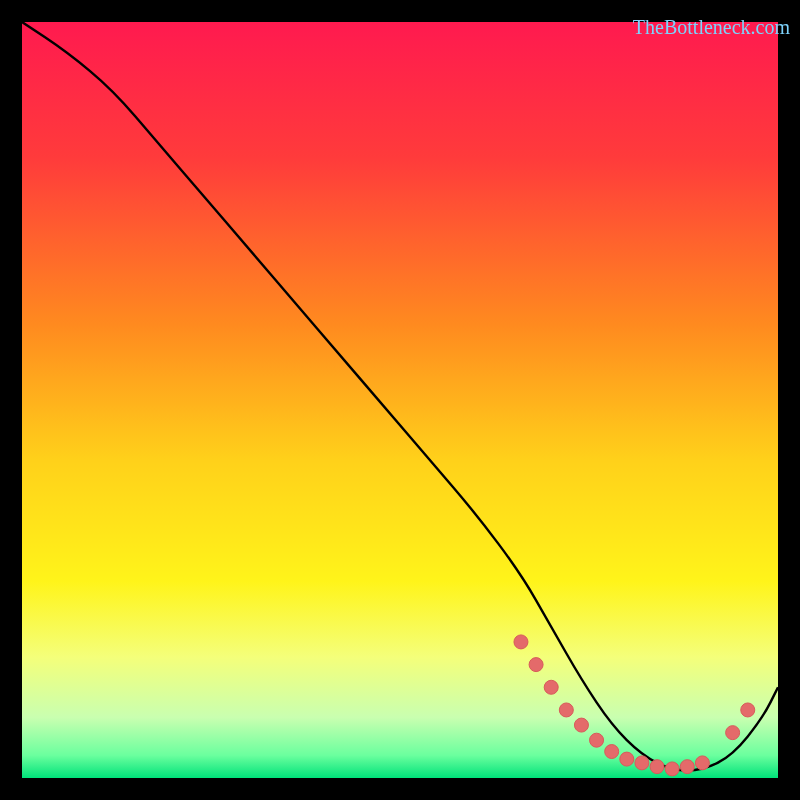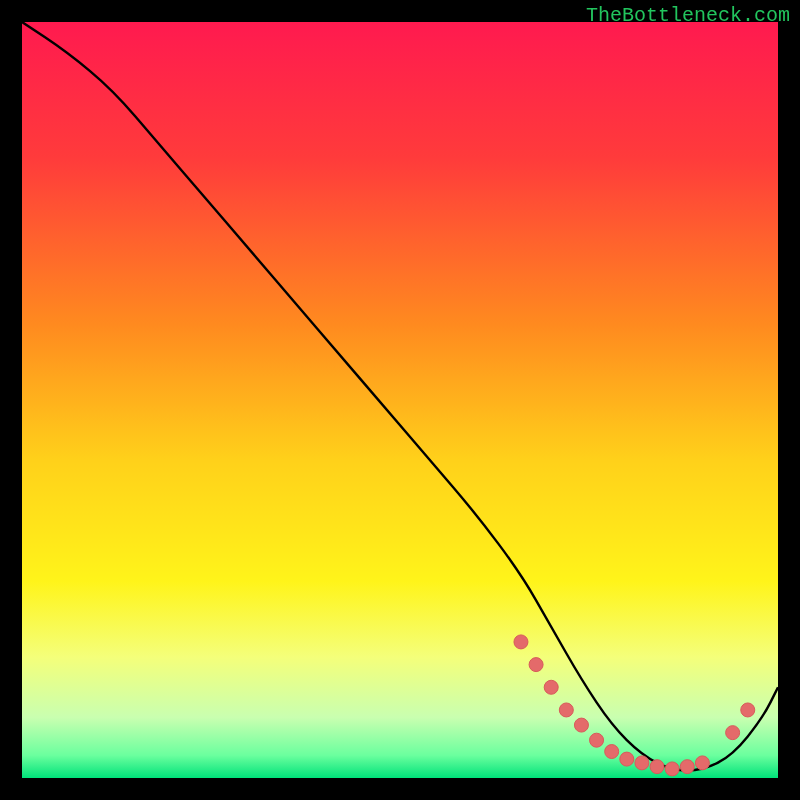--- a/index.html
+++ b/index.html
@@ -10,25 +10,25 @@
     background: #000000;
     overflow: hidden;
   }
   .container {
     position: relative;
     width: 800px;
     height: 800px;
   }
   .watermark {
     position: absolute;
-    top: 4px;
+    top: 16px;
     right: 10px;
-    font-family: Liberation Mono, monospace;
+    font-family: Liberation Serif, serif;
     font-size: 20px;
-    color: #22c55e;
+    color: #7dd3fc;
     z-index: 5;
   }
   .plot-area {
     position: absolute;
     left: 22px;
     top: 22px;
     width: 756px;
     height: 756px;
     overflow: hidden;
   }

